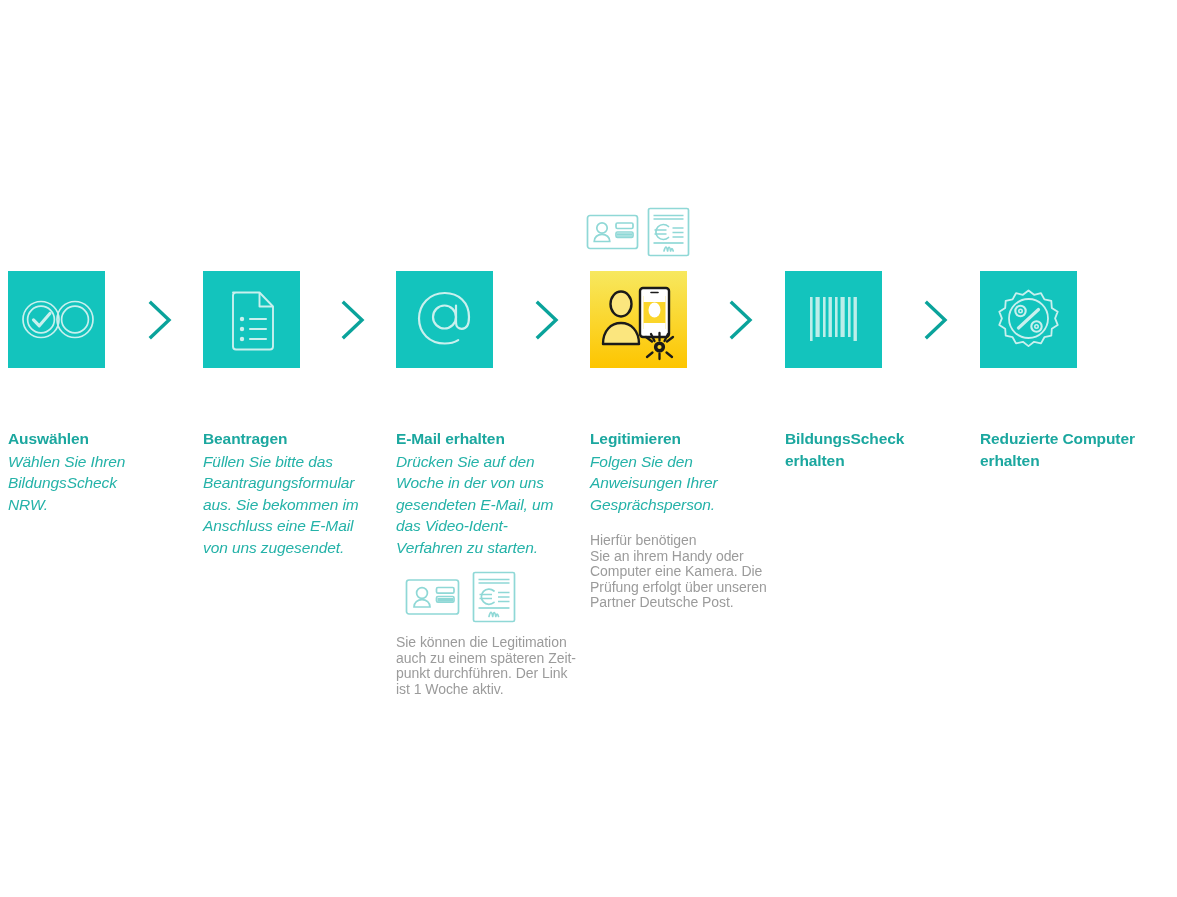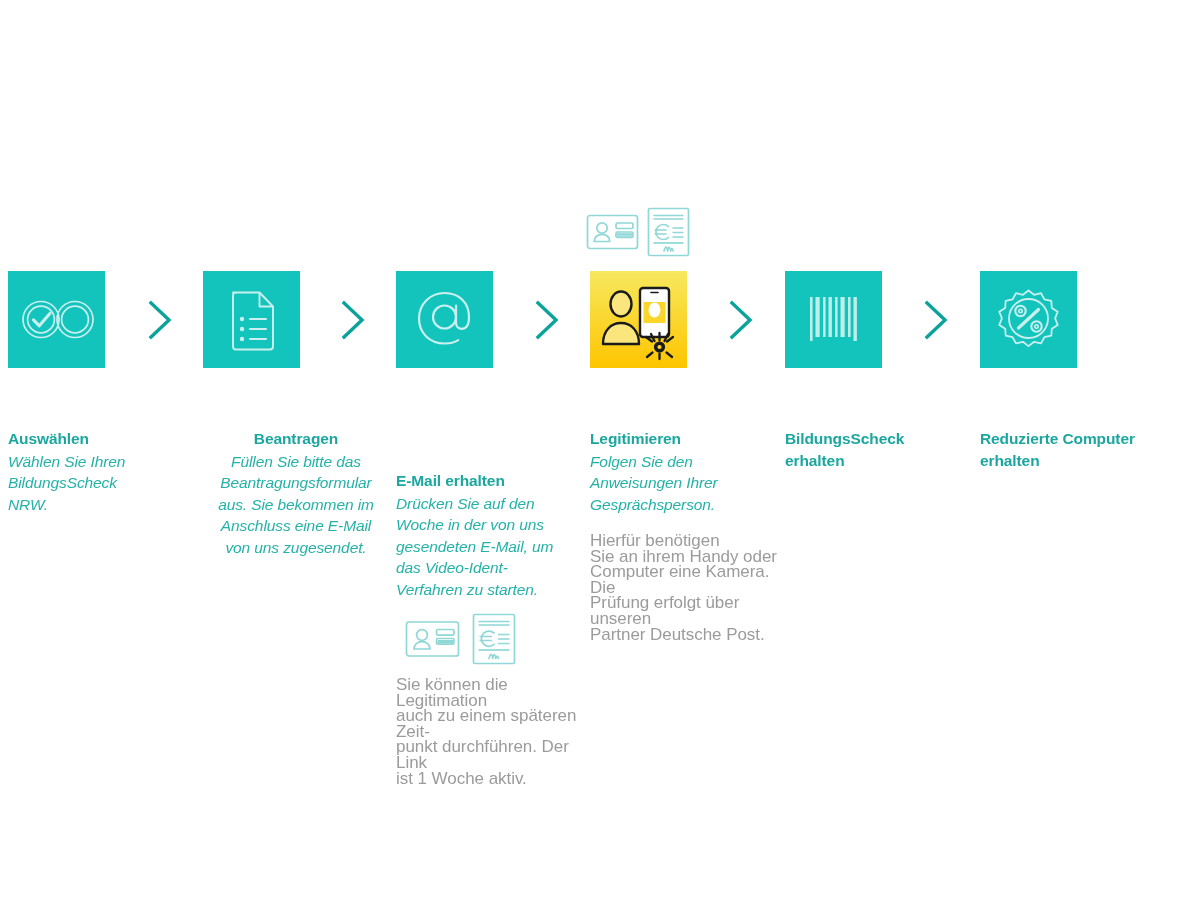--- a/index.html
+++ b/index.html
@@ -83,21 +83,21 @@
     font-size: 15.5px;
     font-weight: 400;
     line-height: 21.5px;
     color: #24b2a8;
     letter-spacing: -0.1px;
     margin: 0;
     white-space: pre-line;
     font-style: italic;
   }
   .col-note {
-    font-size: 17px;
+    font-size: 14px;
     font-weight: 400;
     line-height: 15.6px;
     color: #9b9b9b;
     letter-spacing: -0.05px;
     margin: 0;
     white-space: pre-line;
   }
 
   .inline-pair {
     width: 118px;
@@ -262,30 +262,30 @@
 
   </div>
 
   <div class="col" style="left:8px; width:180px;">
     <h3 class="col-title">Auswählen</h3>
     <p class="col-body">Wählen Sie Ihren
 BildungsScheck
 NRW.</p>
   </div>
 
-  <div class="col" style="left:203px; width:186px;text-align:center;">
+  <div class="col" style="left:203px; width:186px;">
     <h3 class="col-title">Beantragen</h3>
     <p class="col-body">Füllen Sie bitte das
 Beantragungsformular
 aus. Sie bekommen im
 Anschluss eine E-Mail
 von uns zugesendet.</p>
   </div>
 
-  <div class="col" style="left:396px; width:192px;margin-top:42px;">
+  <div class="col" style="left:396px; width:192px;">
     <h3 class="col-title">E-Mail erhalten</h3>
     <p class="col-body">Drücken Sie auf den
 Woche in der von uns
 gesendeten E-Mail, um
 das Video-Ident-
 Verfahren zu starten.</p>
     <div class="inline-pair">
       <svg viewBox="0 0 118 52" xmlns="http://www.w3.org/2000/svg" aria-hidden="true">
         <g fill="none" stroke="#8fd8d6" stroke-width="1.7">
           <rect x="1.5" y="9" width="52" height="34" rx="2.5"></rect>

